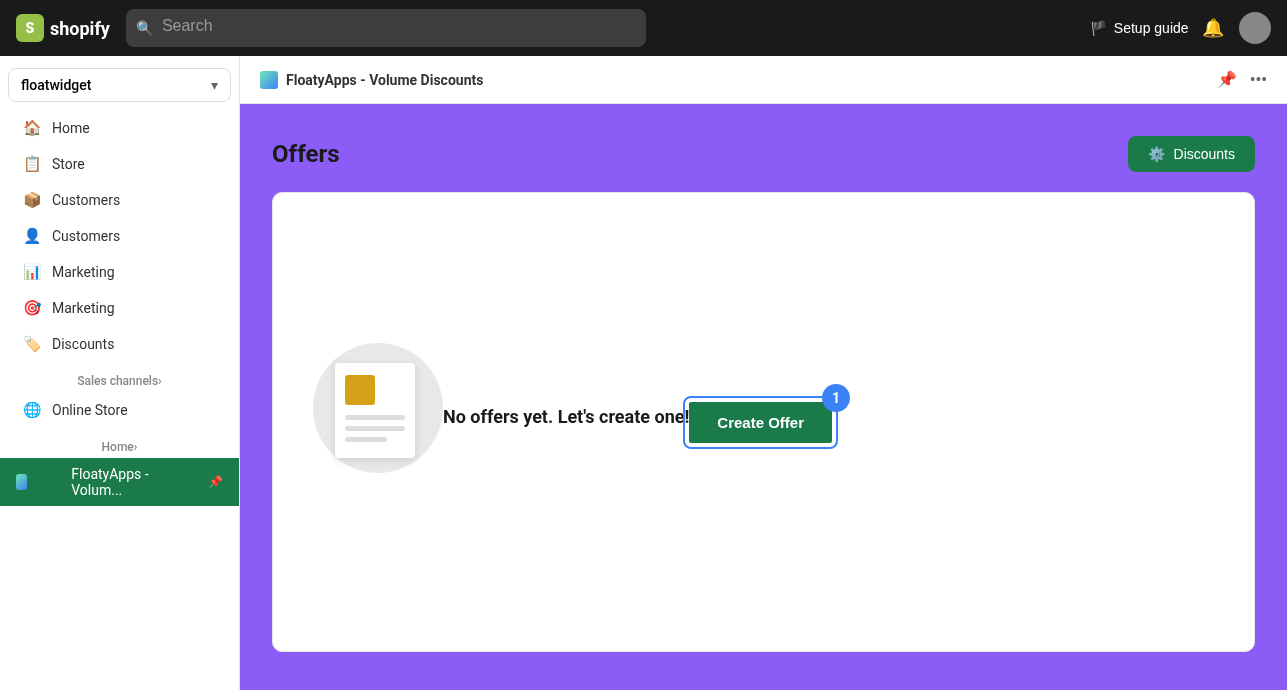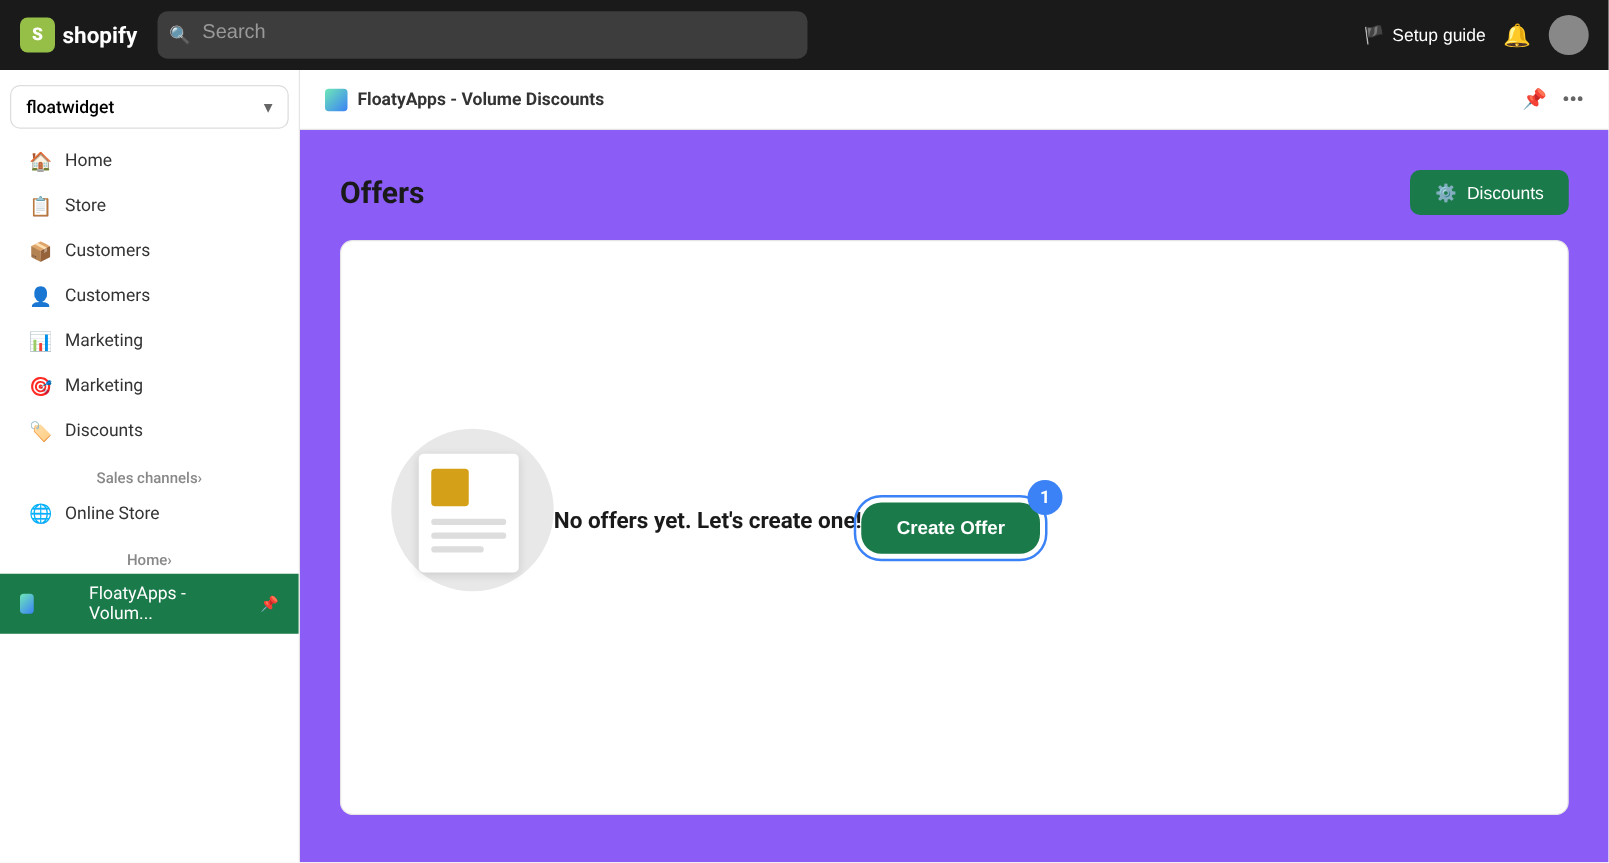--- a/index.html
+++ b/index.html
@@ -56,21 +56,21 @@
     .circle-bg { width: 130px; height: 130px; border-radius: 50%; background: #e8e8e8; position: absolute; top: 0; left: 0; }
     .doc-paper { position: absolute; top: 20px; left: 22px; width: 80px; height: 95px; background: #fff; border-radius: 4px; box-shadow: 0 2px 8px rgba(0,0,0,0.12); display: flex; flex-direction: column; padding: 12px 10px 10px; gap: 6px; }
     .doc-image-placeholder { width: 30px; height: 30px; background: #d4a017; border-radius: 3px; margin-bottom: 4px; }
     .doc-line { height: 5px; background: #ddd; border-radius: 3px; width: 100%; }
     .doc-line.short { width: 70%; }
     .empty-title { font-size: 18px; font-weight: 700; color: #1a1a1a; margin-bottom: 12px; text-align: center; }
     .empty-desc { font-size: 14px; color: #666; text-align: center; max-width: 380px; margin-bottom: 28px; line-height: 1.6; }
 
     
     .create-offer-wrap { position: relative; display: inline-block; }
-    .create-offer-btn { background: #1a7a4a; color: #fff; border: none; padding: 12px 28px; border-radius: 16px; font-size: 15px; font-weight: 600; cursor: pointer; outline: 2px solid #3b82f6; outline-offset: 4px; }
+    .create-offer-btn { background: #1a7a4a; color: #fff; border: none; padding: 12px 28px; border-radius: 2px; font-size: 15px; font-weight: 600; cursor: pointer; outline: 2px solid #3b82f6; outline-offset: 4px; }
     .annotation-badge { position: absolute; top: -18px; right: -18px; width: 28px; height: 28px; border-radius: 50%; background: #3b82f6; color: #fff; font-size: 14px; font-weight: 700; display: flex; align-items: center; justify-content: center; z-index: 10; }
   </style>
 </head>
 <body>
 
 <div class="topbar">
   <div class="topbar-logo">
     <div class="logo-icon">S</div>
     <span>shopify</span>
   </div>

